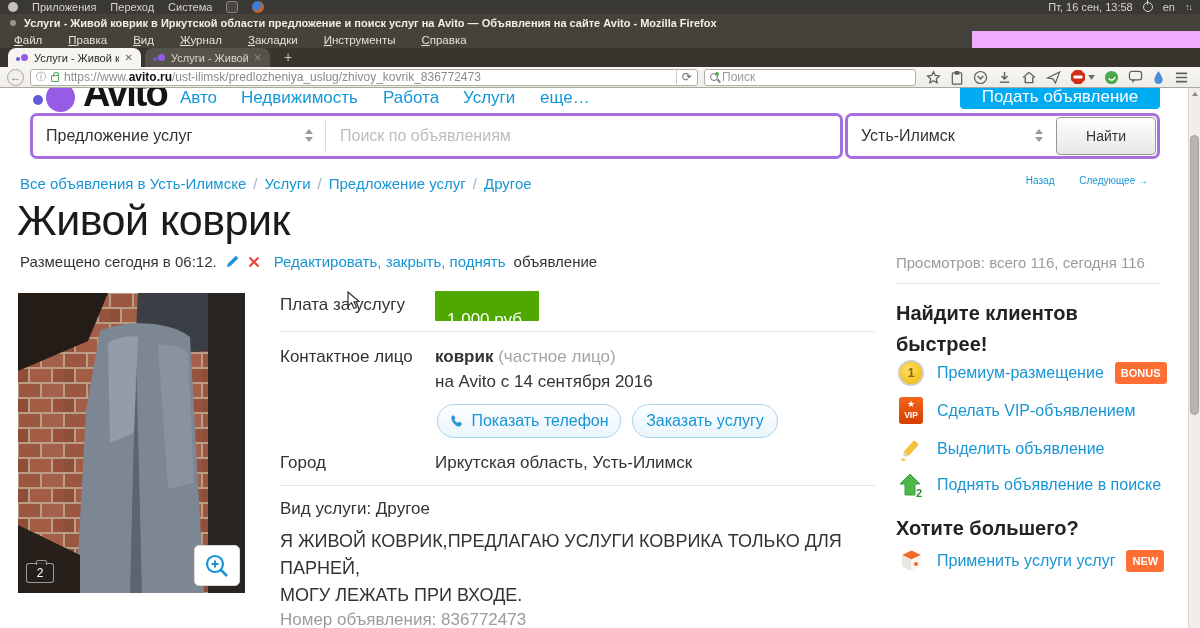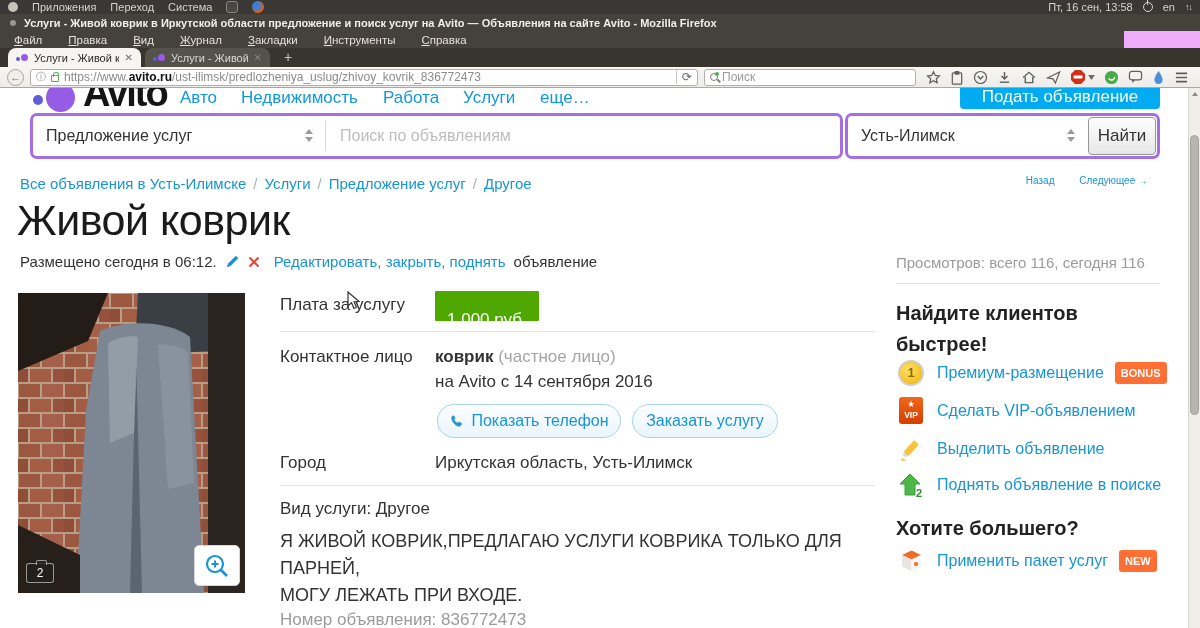--- a/index.html
+++ b/index.html
@@ -18,21 +18,21 @@
   .pwr-ico::after { content:""; position:absolute; left:3px; top:-3px; width:1.5px; height:5px; background:#d8d4cc; }
   .kbd-arrows { font-size:9px; letter-spacing:-1px; }
 
   
   .titlebar { position:absolute; top:14px; left:0; width:1200px; height:17px; background:#45413b;
               display:flex; align-items:center; gap:8px; padding:0 10px; }
   .title-dot { width:6px; height:6px; border-radius:50%; background:#9b968e; }
   .titlebar .wtitle { color:#f2efe9; font-size:11px; font-weight:bold; white-space:nowrap; overflow:hidden; }
 
   
-  .menubar { position:absolute; top:31px; left:0; width:1124px; height:17px; background:#45413b;
+  .menubar { position:absolute; top:31px; left:0; width:972px; height:17px; background:#45413b;
              display:flex; align-items:center; gap:26px; padding:0 14px; }
   .menubar span { color:#e6e2da; font-size:11.5px; display:inline-block; }
   .menubar span::first-letter { text-decoration:underline; }
 
   
   .tabbar { position:absolute; top:48px; left:0; width:1200px; height:19px; background:#38352f; }
   .tab { position:absolute; top:0; height:19px; border-radius:8px 8px 0 0; display:flex; align-items:center;
          gap:6px; padding:0 8px; font-size:11px; }
   .tab.active { background:#f7f5f1; color:#2a2a2a; }
   .tab.inactive { background:#55524b; color:#dcd8d0; }
@@ -100,22 +100,22 @@
   .updown { position:absolute; right:12px; top:50%; margin-top:-7px; }
   .updown i { display:block; width:0; height:0; border-left:4px solid transparent; border-right:4px solid transparent; }
   .updown .u { border-bottom:5px solid #9a9a9a; margin-bottom:3px; }
   .updown .d { border-top:5px solid #9a9a9a; }
   .vsep { width:1px; background:#d8d8d8; margin:5px 0; }
   .g1 .cat { width:292px; }
   .g1 input { flex:1; border:none; outline:none; font-size:16px; padding-left:14px; color:#333;
               font-family:"Liberation Sans",sans-serif; border-radius:6px; }
   .g1 input::placeholder { color:#bdbdbd; }
   .g2 .loc { flex:1; }
-  .findbtn { width:68px; margin:1px; border:1px solid #979797; border-radius:4px;
-             background:linear-gradient(#fefefe,#e7e7e7); font-size:17px; color:#333;
+  .findbtn { width:100px; margin:1px; border:1px solid #979797; border-radius:4px;
+             background:linear-gradient(#fefefe,#e7e7e7); font-size:14px; color:#333;
              display:flex; align-items:center; justify-content:center; }
 
   
   .crumbs { position:absolute; left:20px; top:87px; font-size:15px; color:#1795d4; }
   .crumbs .sep { color:#9fb6c6; padding:0 7px; }
   .crumbs a, .pager a { color:#1795d4; text-decoration:none; }
   .pager { position:absolute; right:40px; top:87px; font-size:10px; }
   .pager span { margin-left:22px; color:#1795d4; }
 
   
@@ -460,21 +460,21 @@
 
     <div class="sb-item" style="top:459px;">
       <span class="icn">
         <svg width="27" height="27" viewBox="0 0 27 27">
             <polygon points="4,8 13.5,3.5 23,8 13.5,12.5" fill="#f06a28"></polygon>
             <polygon points="4,8 13.5,12.5 13.5,24 4,19.5" fill="#e9e6e1"></polygon>
             <polygon points="23,8 13.5,12.5 13.5,24 23,19.5" fill="#f8f6f3"></polygon>
             <circle cx="18" cy="17" r="2" fill="#f06a28"></circle>
           </svg>
       </span>
-      <span class="lbl">Применить пакет услуг</span>
+      <span class="lbl">Применить услуги услуг</span>
       <span class="badge" style="margin-left:0;">NEW</span>
     </div>
 
   </div>
 
   <div class="scrollbar">
     <span class="scroll-up"></span>
     <div class="scroll-thumb"></div>
   </div>
 

